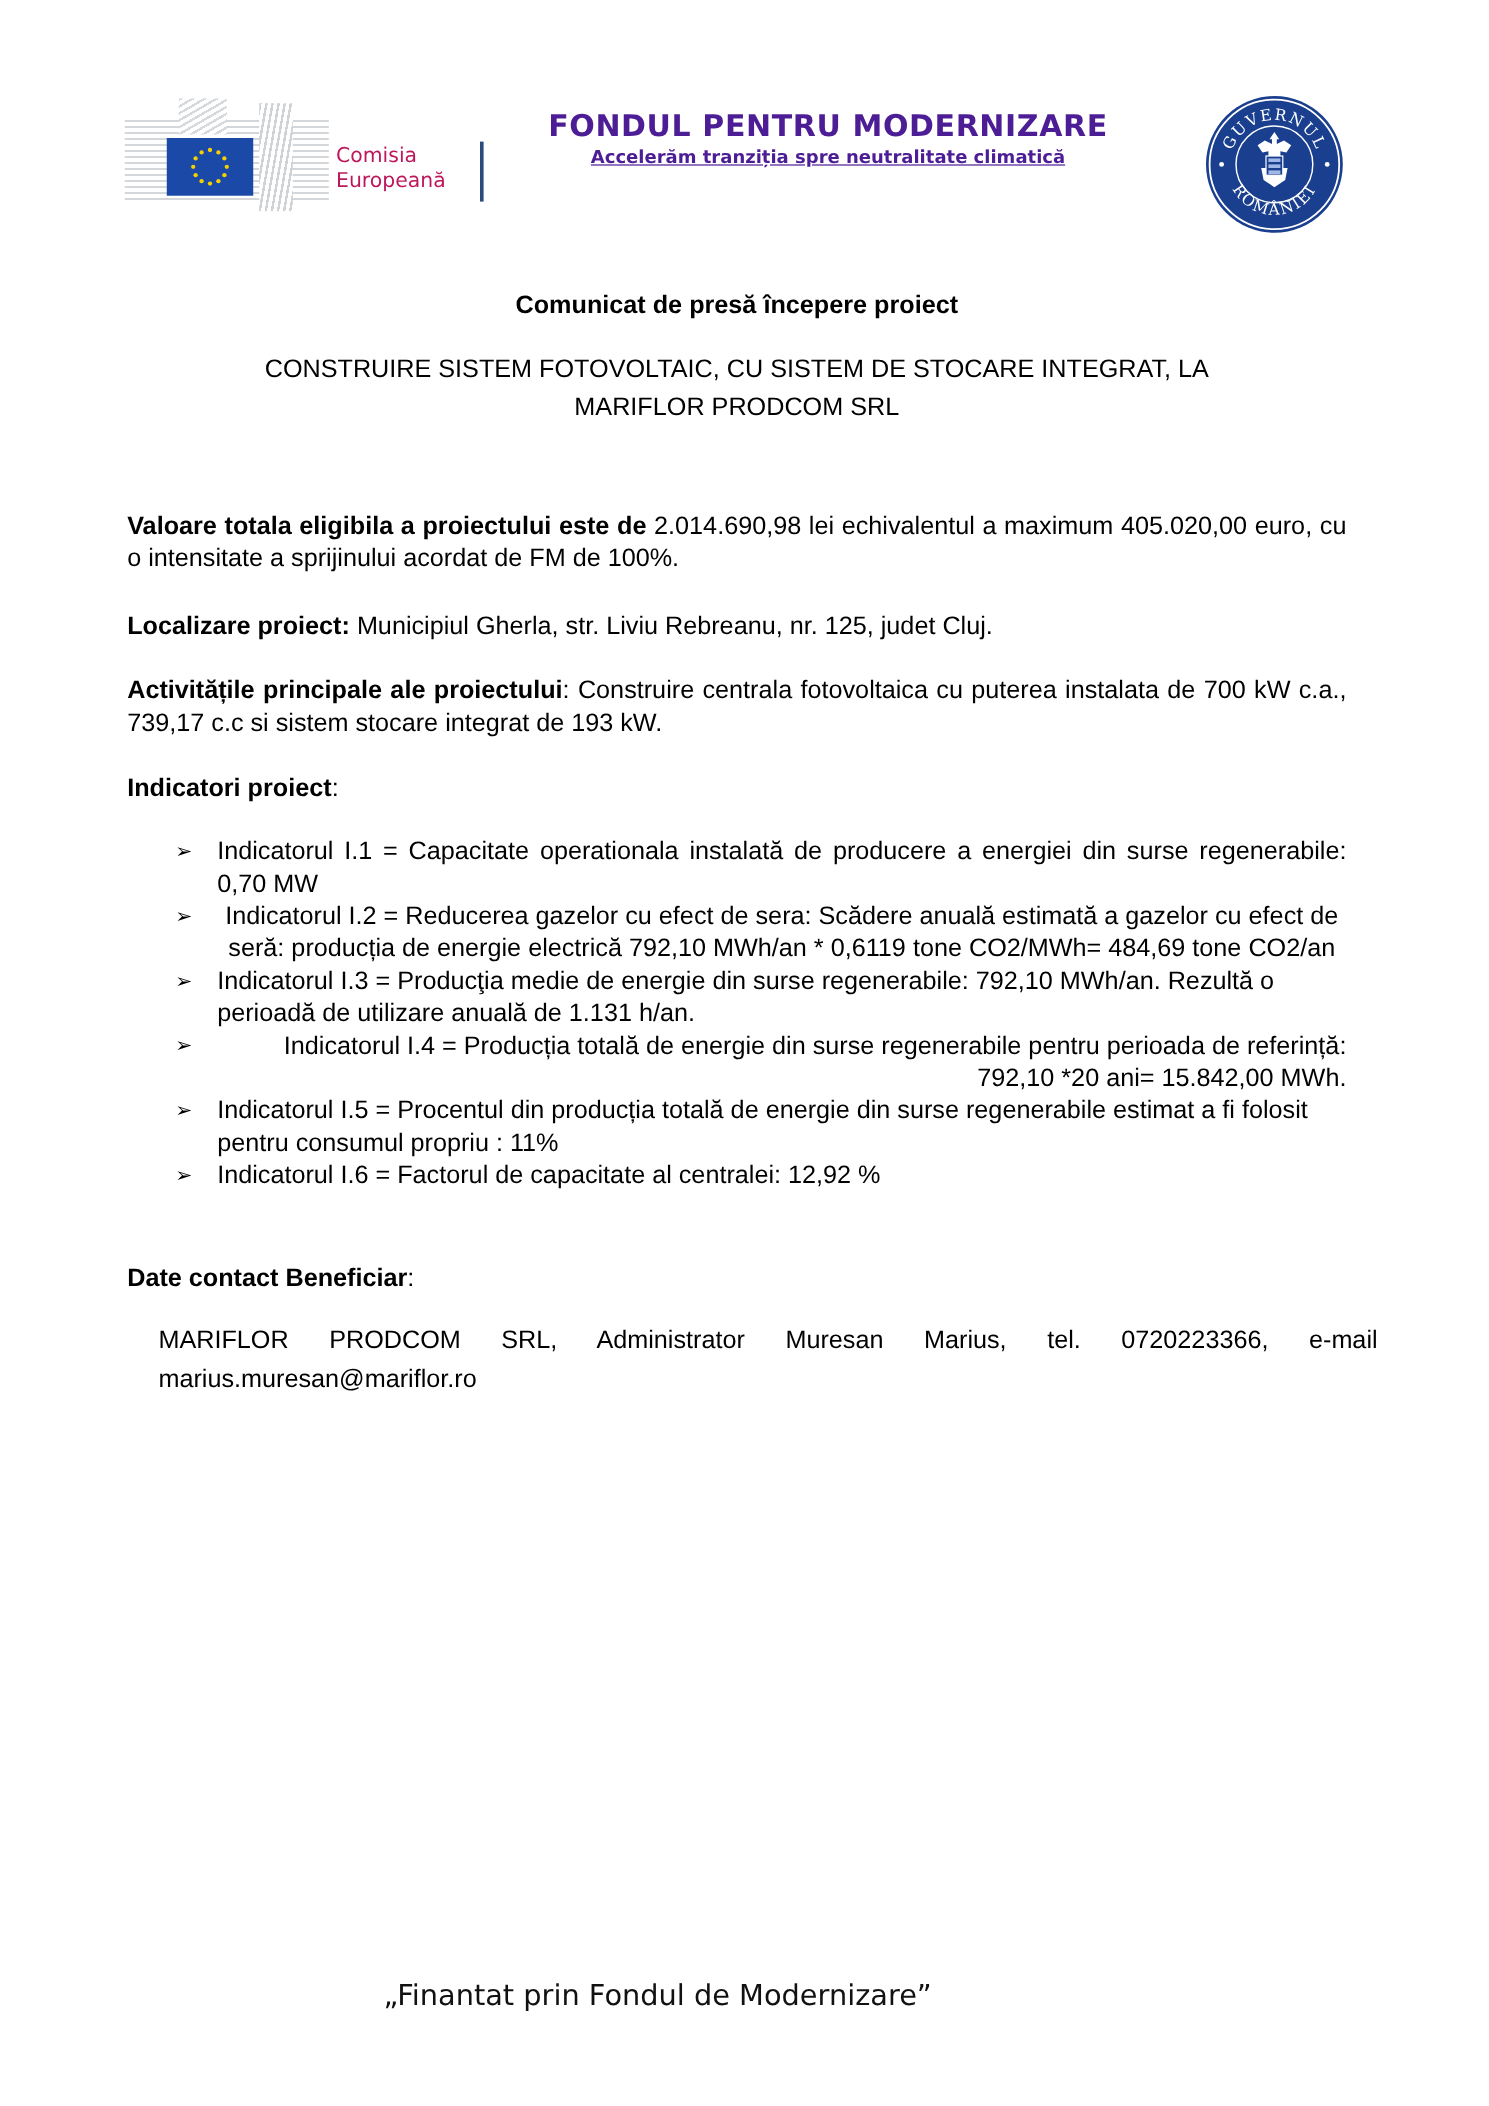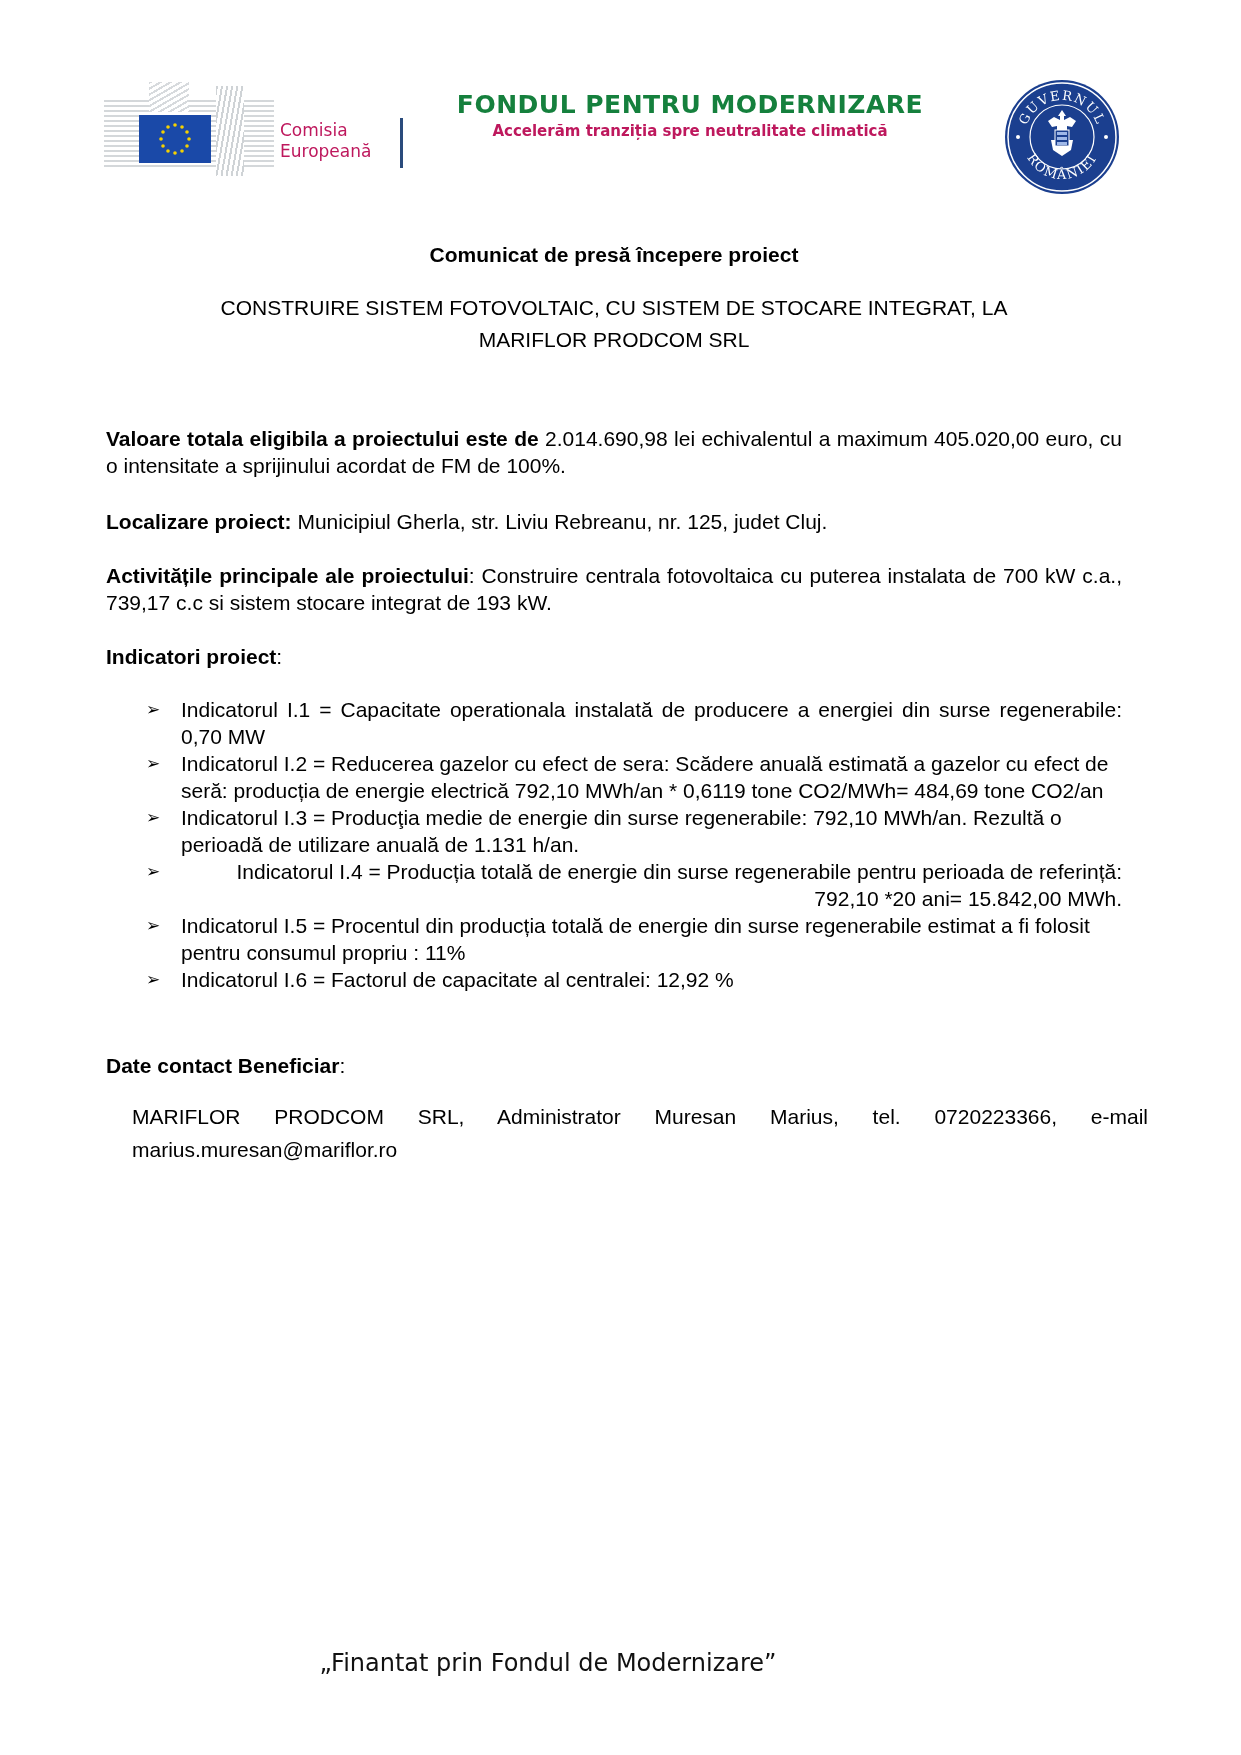--- a/index.html
+++ b/index.html
@@ -30,25 +30,25 @@
     }
     .eu-flag svg { width: 72px; height: 48px; display: block; }
     .ec-text {
       position: absolute; left: 176px; top: 40px; font-size: 17px; line-height: 21px;
       color: #be185d; font-family: "DejaVu Sans", sans-serif;
     }
     .ec-sep { position: absolute; left: 296px; top: 38px; width: 3px; height: 50px; background: #2a4b7c; }
     .fm-logo { position: absolute; left: 440px; top: 18px; width: 500px; height: 60px; text-align: center; }
     .fm-title {
       font-family: "DejaVu Sans", sans-serif; font-weight: bold; font-size: 25px;
-      color: #15803d; letter-spacing: 0.5px; line-height: 30px; white-space: nowrap;
+      color: #4c1d95; letter-spacing: 0.5px; line-height: 30px; white-space: nowrap;
     }
     .fm-sub {
       font-family: "DejaVu Sans", sans-serif; font-weight: bold; font-size: 15px;
-      color: #be185d; line-height: 22px; white-space: nowrap;
+      color: #4c1d95; line-height: 22px; white-space: nowrap; text-decoration: underline;
     }
     .gov-seal {
       position: absolute; left: 1003px; top: 6px; width: 118px; height: 118px;
     }
     .gov-seal svg { width: 118px; height: 118px; display: block; }
 
     
     .content { position: absolute; left: 106px; top: 0; width: 1016px; }
     .press-title {
       position: absolute; top: 242px; left: 0; width: 1016px; text-align: center;
@@ -176,21 +176,21 @@
     <b>Indicatori proiect</b><span>:</span>
   </div>
 
   <ul class="indicators">
     <li class="indicator">
       <span class="bullet">➢</span>
       <span>Indicatorul I.1 = Capacitate operationala instalată de producere a energiei din surse regenerabile: 0,70 MW</span>
     </li>
     <li class="indicator">
       <span class="bullet">➢</span>
-      <span style="text-align:left;display:block;">Indicatorul I.2 = Reducerea gazelor cu efect de sera: Scădere anuală estimată a gazelor cu efect de seră: producția de energie electrică 792,10 MWh/an * 0,6119 tone CO2/MWh= 484,69 tone CO2/an</span>
+      <span style="text-align:center;display:block;">Indicatorul I.2 = Reducerea gazelor cu efect de sera: Scădere anuală estimată a gazelor cu efect de seră: producția de energie electrică 792,10 MWh/an * 0,6119 tone CO2/MWh= 484,69 tone CO2/an</span>
     </li>
     <li class="indicator">
       <span class="bullet">➢</span>
       <span style="text-align:left;display:block;">Indicatorul I.3 = Producţia medie de energie din surse regenerabile: 792,10 MWh/an. Rezultă o perioadă de utilizare anuală de 1.131 h/an.</span>
     </li>
     <li class="indicator">
       <span class="bullet">➢</span>
       <span style="text-align:right;display:block;">Indicatorul I.4 = Producția totală de energie din surse regenerabile pentru perioada de referință: 792,10 *20 ani= 15.842,00 MWh.</span>
     </li>
     <li class="indicator">

